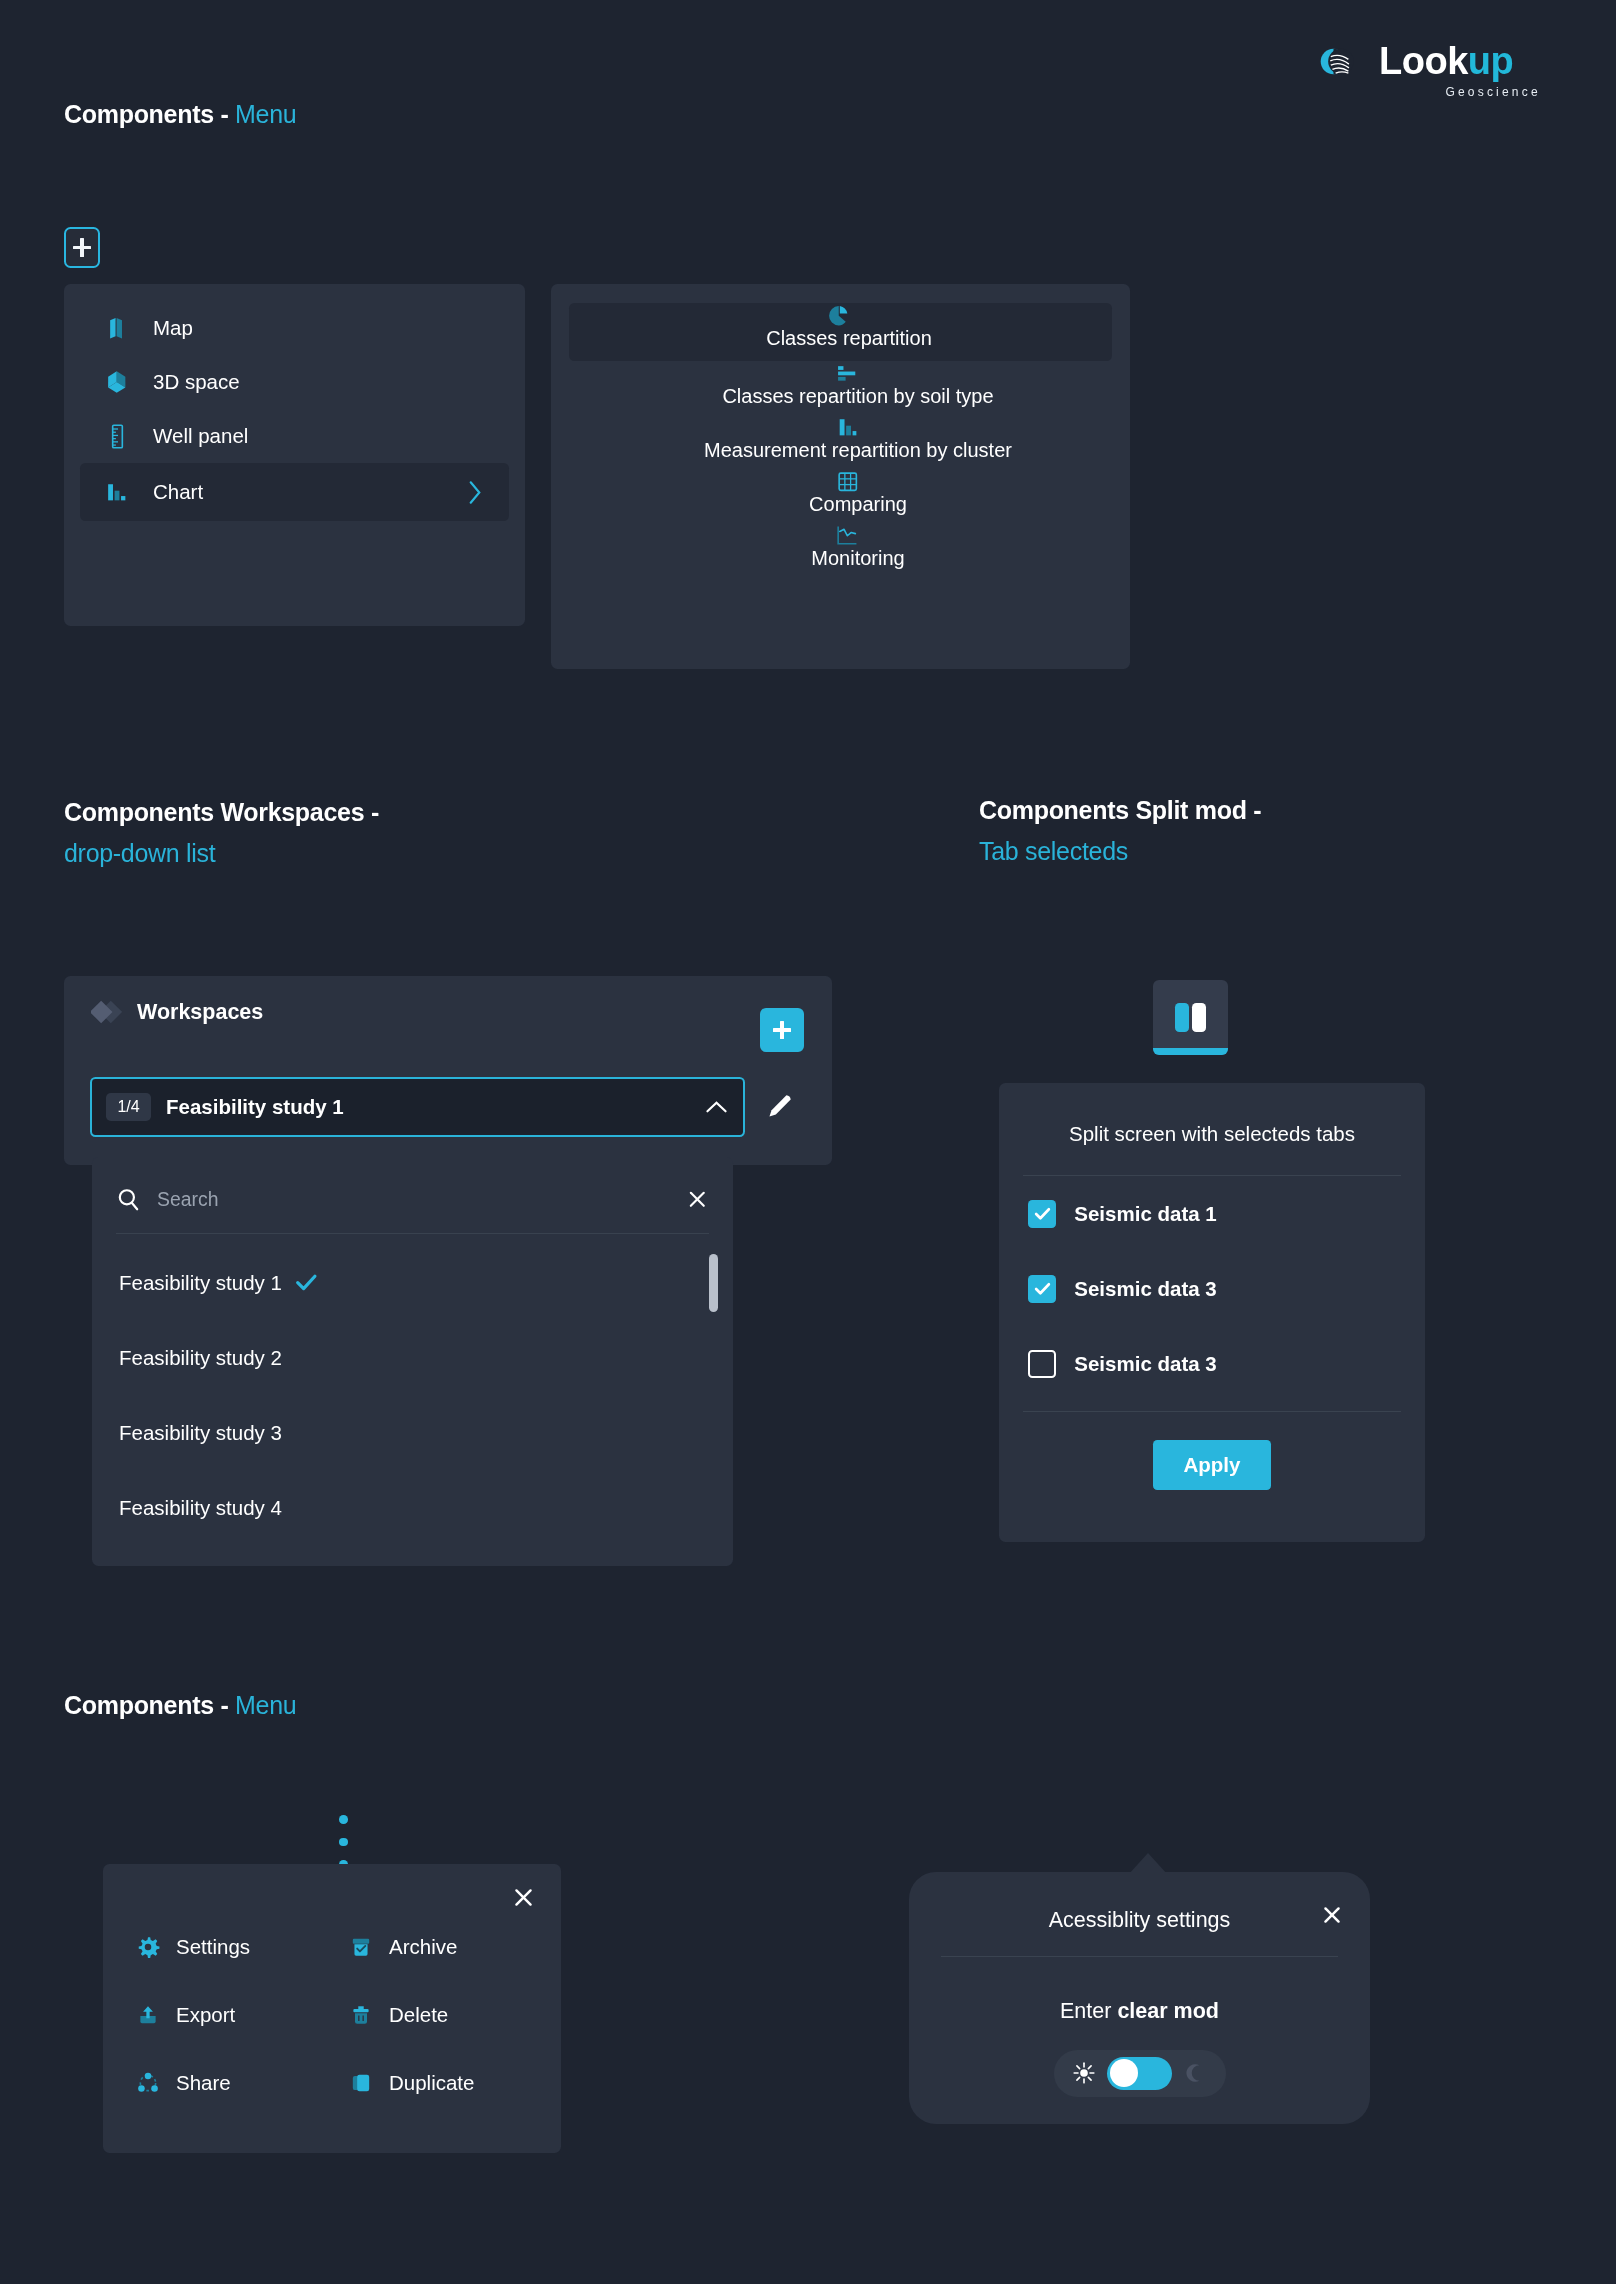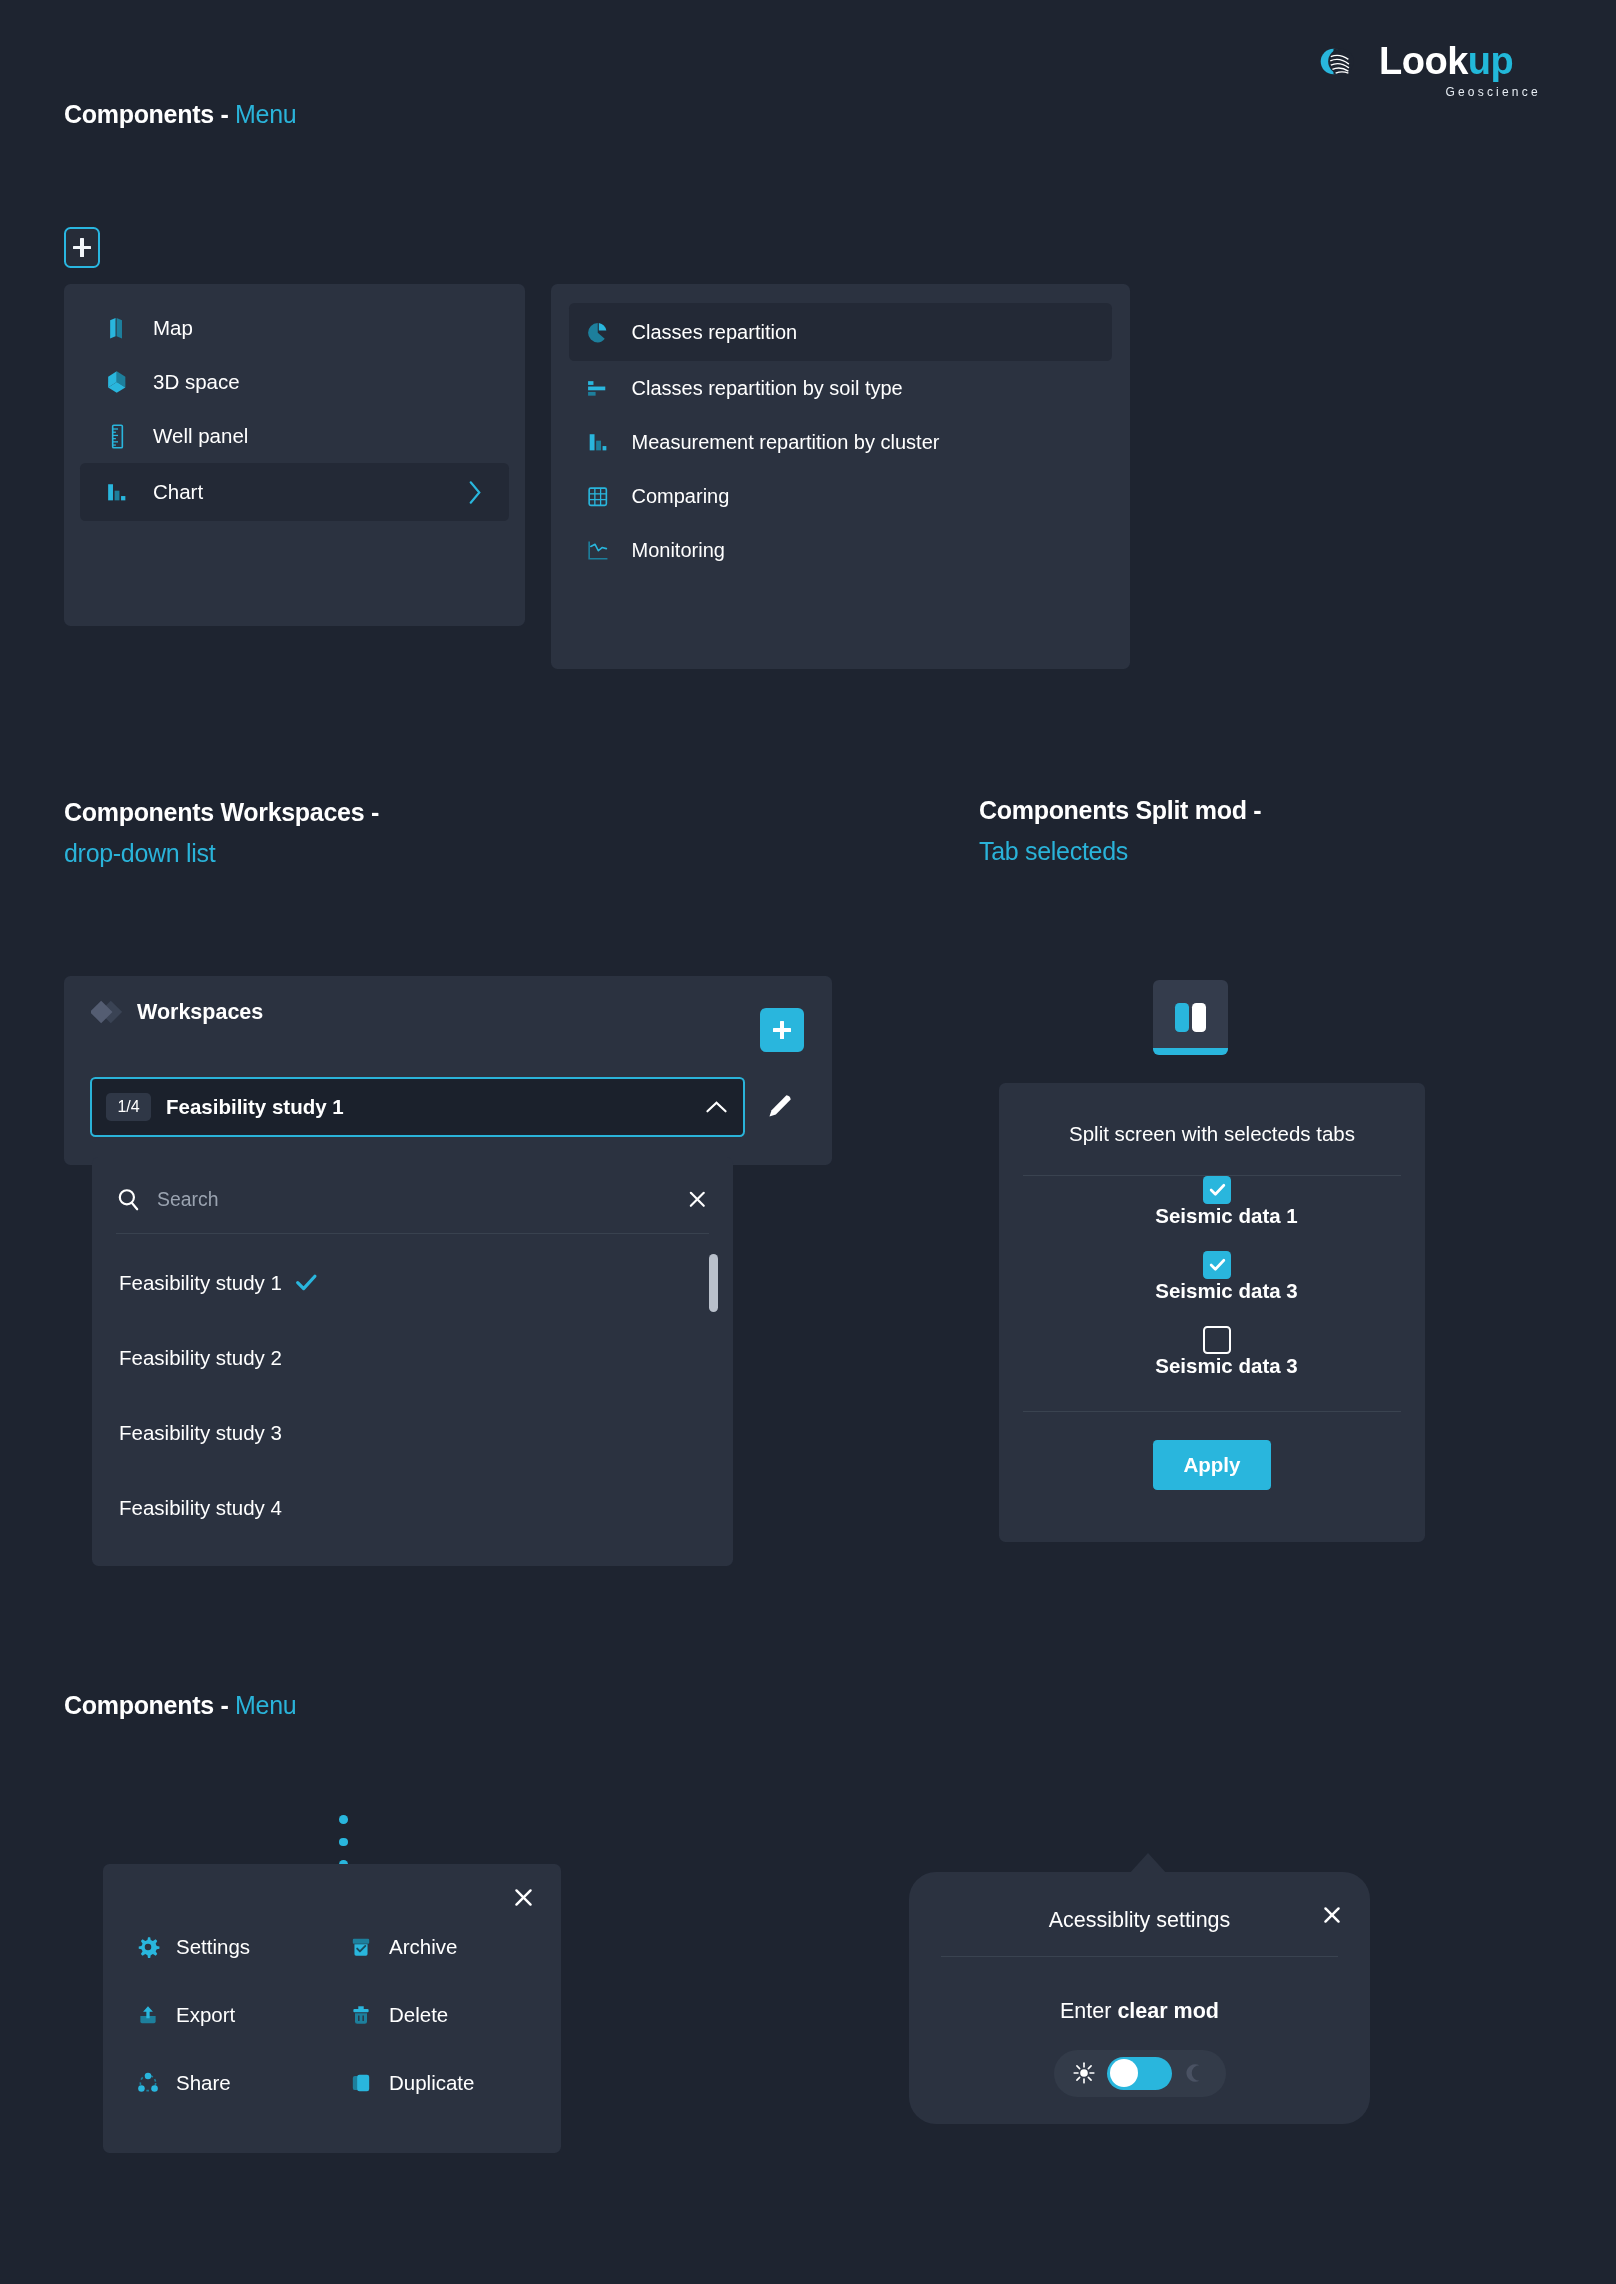--- a/index.html
+++ b/index.html
@@ -59,21 +59,21 @@
   .menu-item.selected {
     background: #232936; border-radius: 5.4px; margin: 0 16px; padding-left: 25px;
     height: 58px; position: relative;
   }
   .menu-item.selected .chev-right { position: absolute; right: 27px; }
 
   
   .menu-card2 { left: 551px; top: 284px; width: 579px; height: 385px; }
   .sub-item {
     display: flex; align-items: center; height: 54px; padding-left: 35px;
-    color: #ffffff; font-size: 20px;
+    color: #ffffff; font-size: 20px; flex-direction: column;
   }
   .sub-item .mi-icon { width: 24px; height: 24px; margin-right: 21.5px; flex: none;
     display:flex; align-items:center; justify-content:center; }
   .sub-item.selected { background: #232936; border-radius: 5.4px; margin: 0 18px; padding-left: 17px; height: 58px; }
 
   
   .ws-panel { left: 64px; top: 976px; width: 768px; height: 189px; }
   .ws-head { display: flex; align-items: center; padding: 22.6px 0 0 27px; }
   .ws-diamonds { width: 31px; height: 27px; position: relative; margin-right: 15px; }
   .ws-title { color: #ffffff; font-size: 21.5px; font-weight: 700; }
@@ -132,21 +132,21 @@
     background: #29b6dd;
   }
   .split-bars { display: flex; gap: 3.8px; }
   .split-bars i { display: block; width: 14px; height: 29px; border-radius: 4.3px; }
   .split-bars i.c { background: #29b6dd; }
   .split-bars i.w { background: #ffffff; }
 
   .split-panel { left: 999px; top: 1083px; width: 426px; height: 459px; background: #2b3240; }
   .split-heading { color: #ffffff; font-size: 20.5px; text-align: center; padding-top: 39px; }
   .split-div { height: 1.1px; background: #3a4350; margin: 29px 24px 0 24px; }
-  .split-row { display: flex; align-items: center; padding-left: 29px; height: 75px; flex-direction: column; }
+  .split-row { display: flex; align-items: center; padding-left: 29px; height: 75px; }
   .cbox { width: 28px; height: 28px; border-radius: 4.3px; flex: none; margin-right: 18.3px;
           display: flex; align-items: center; justify-content: center; }
   .cbox.on { background: #29b6dd; }
   .cbox.off { background: transparent; border: 2.2px solid #ffffff; }
   .split-row span { color: #ffffff; font-size: 20.5px; font-weight: 700; }
   .split-div2 { height: 1.1px; background: #3a4350; margin: 9.7px 24px 0 24px; }
   .apply-btn {
     display: block; margin: 28px auto 0 auto; background: #29b6dd; border: none;
     color: #ffffff; font-size: 20.5px; font-weight: 700; padding: 13px 31px; border-radius: 4.3px;
     font-family: "Liberation Sans", sans-serif; cursor: pointer;

